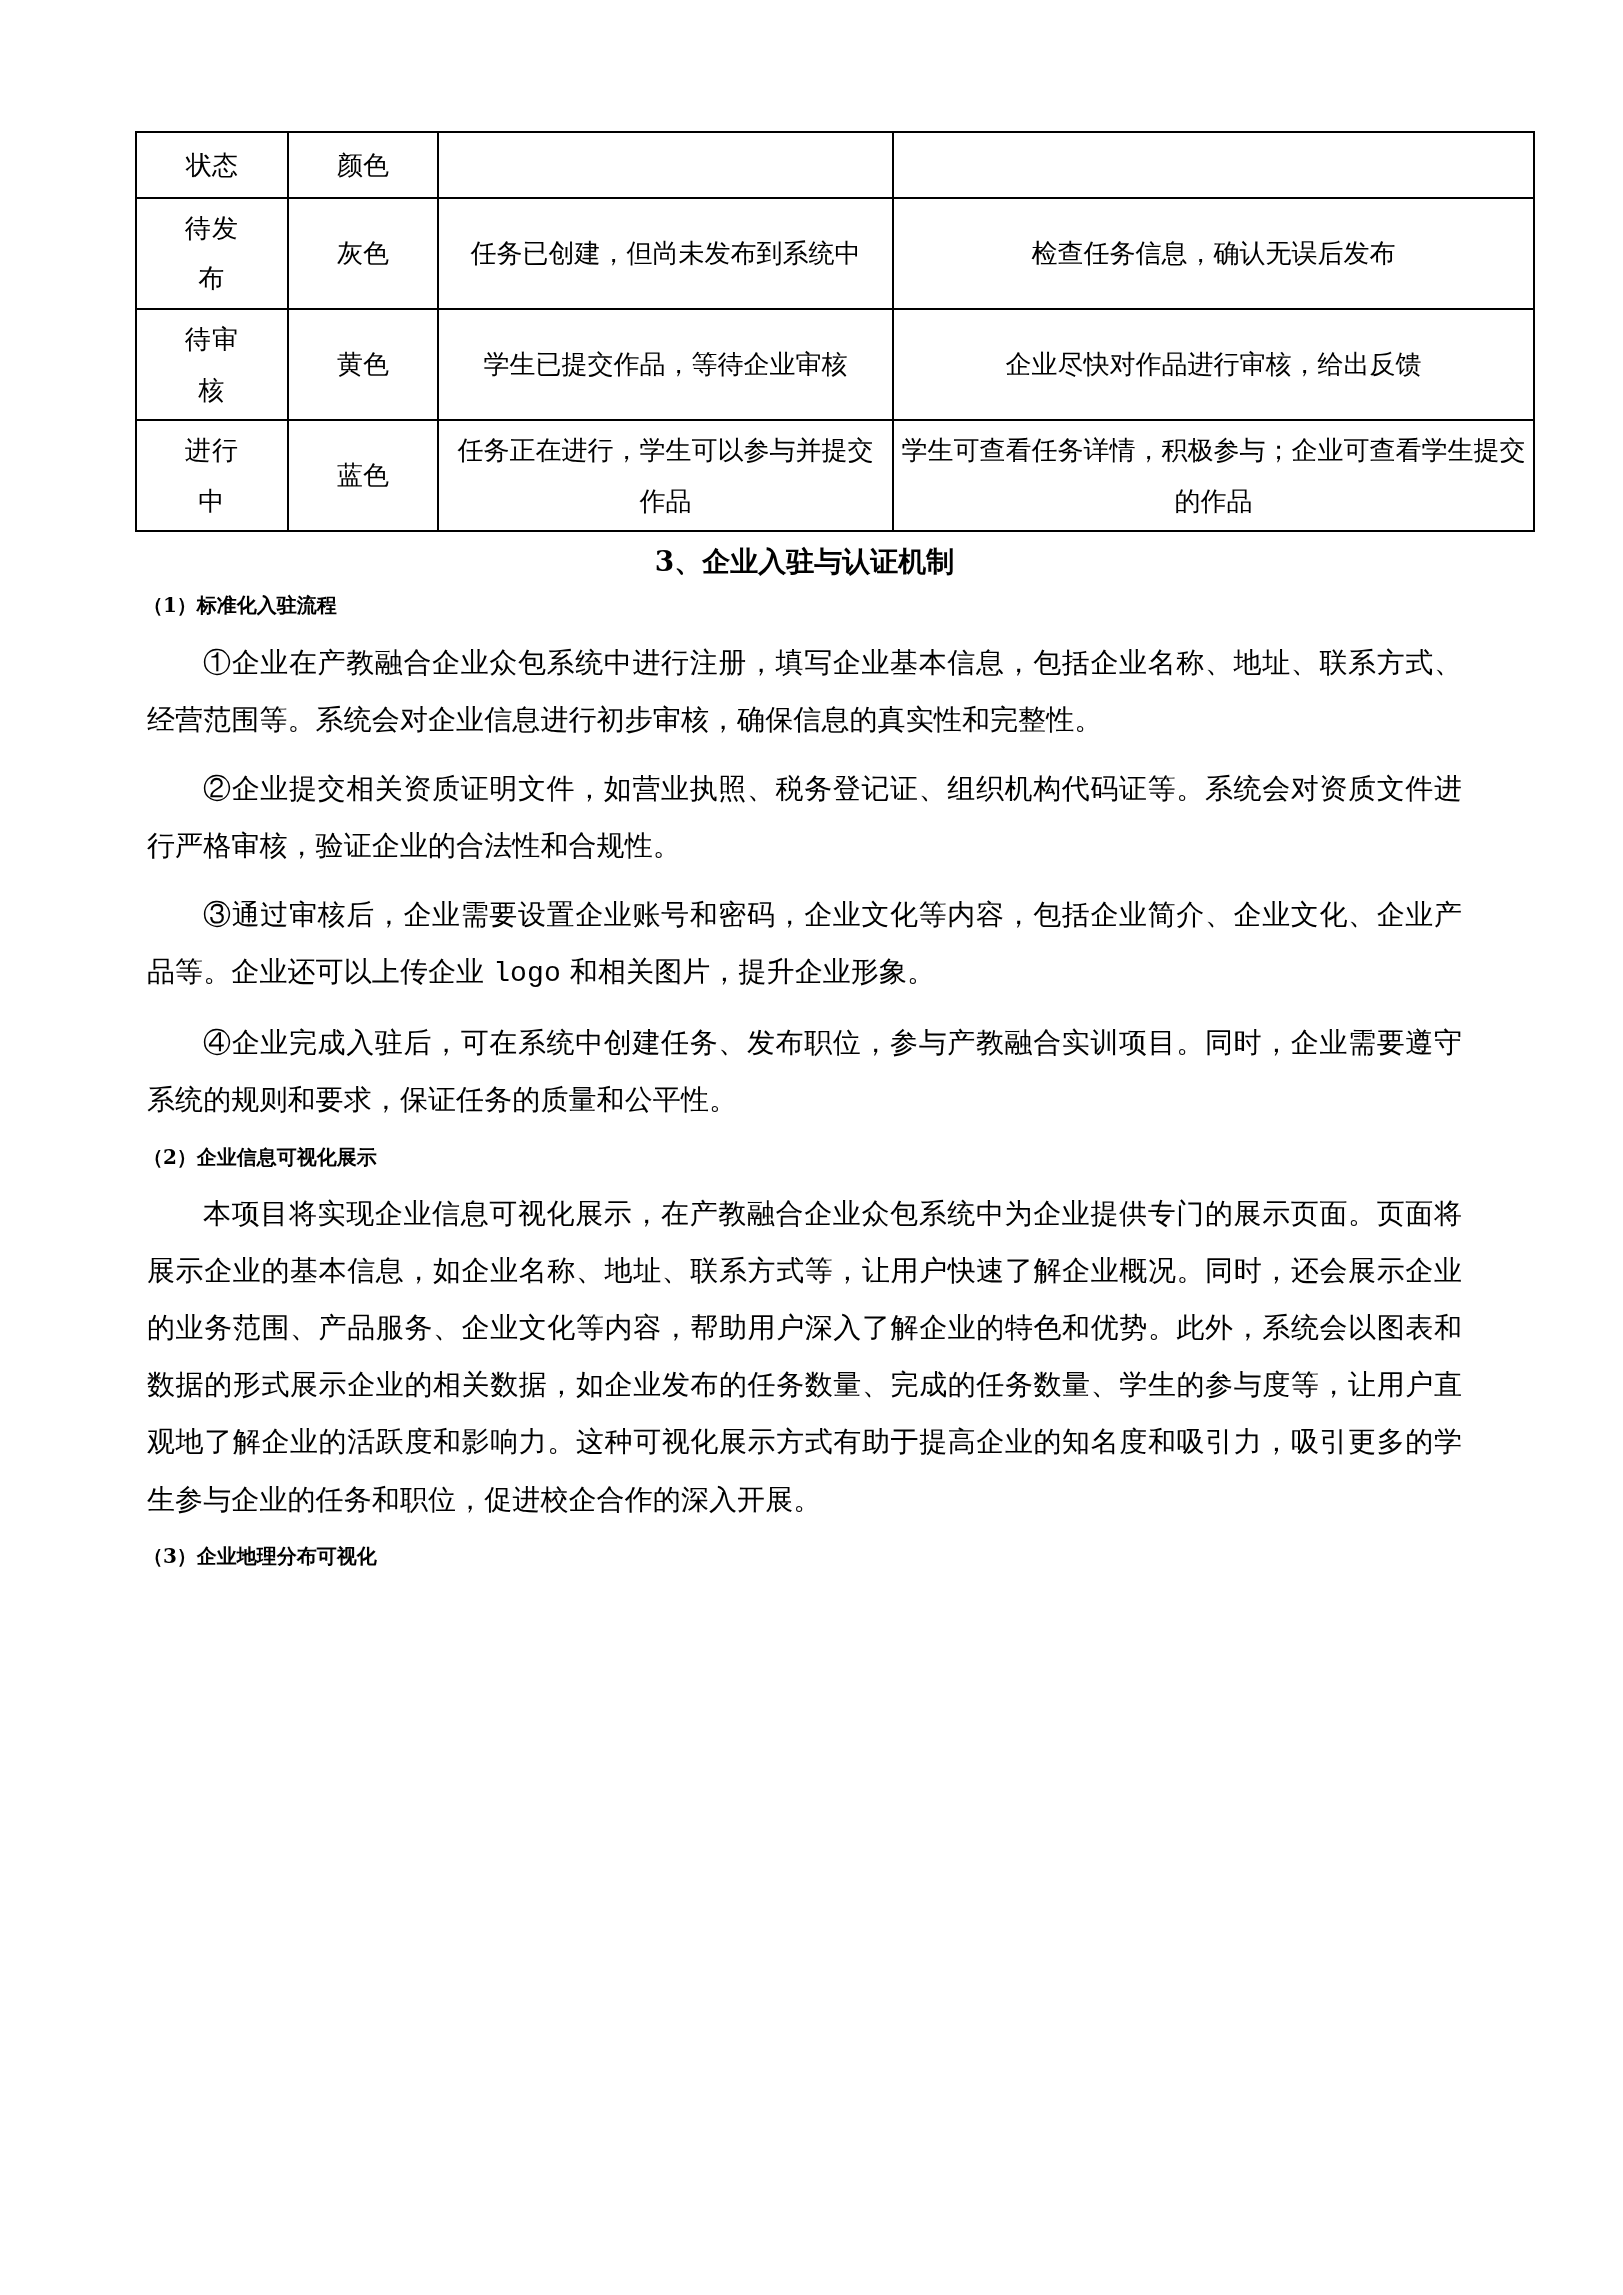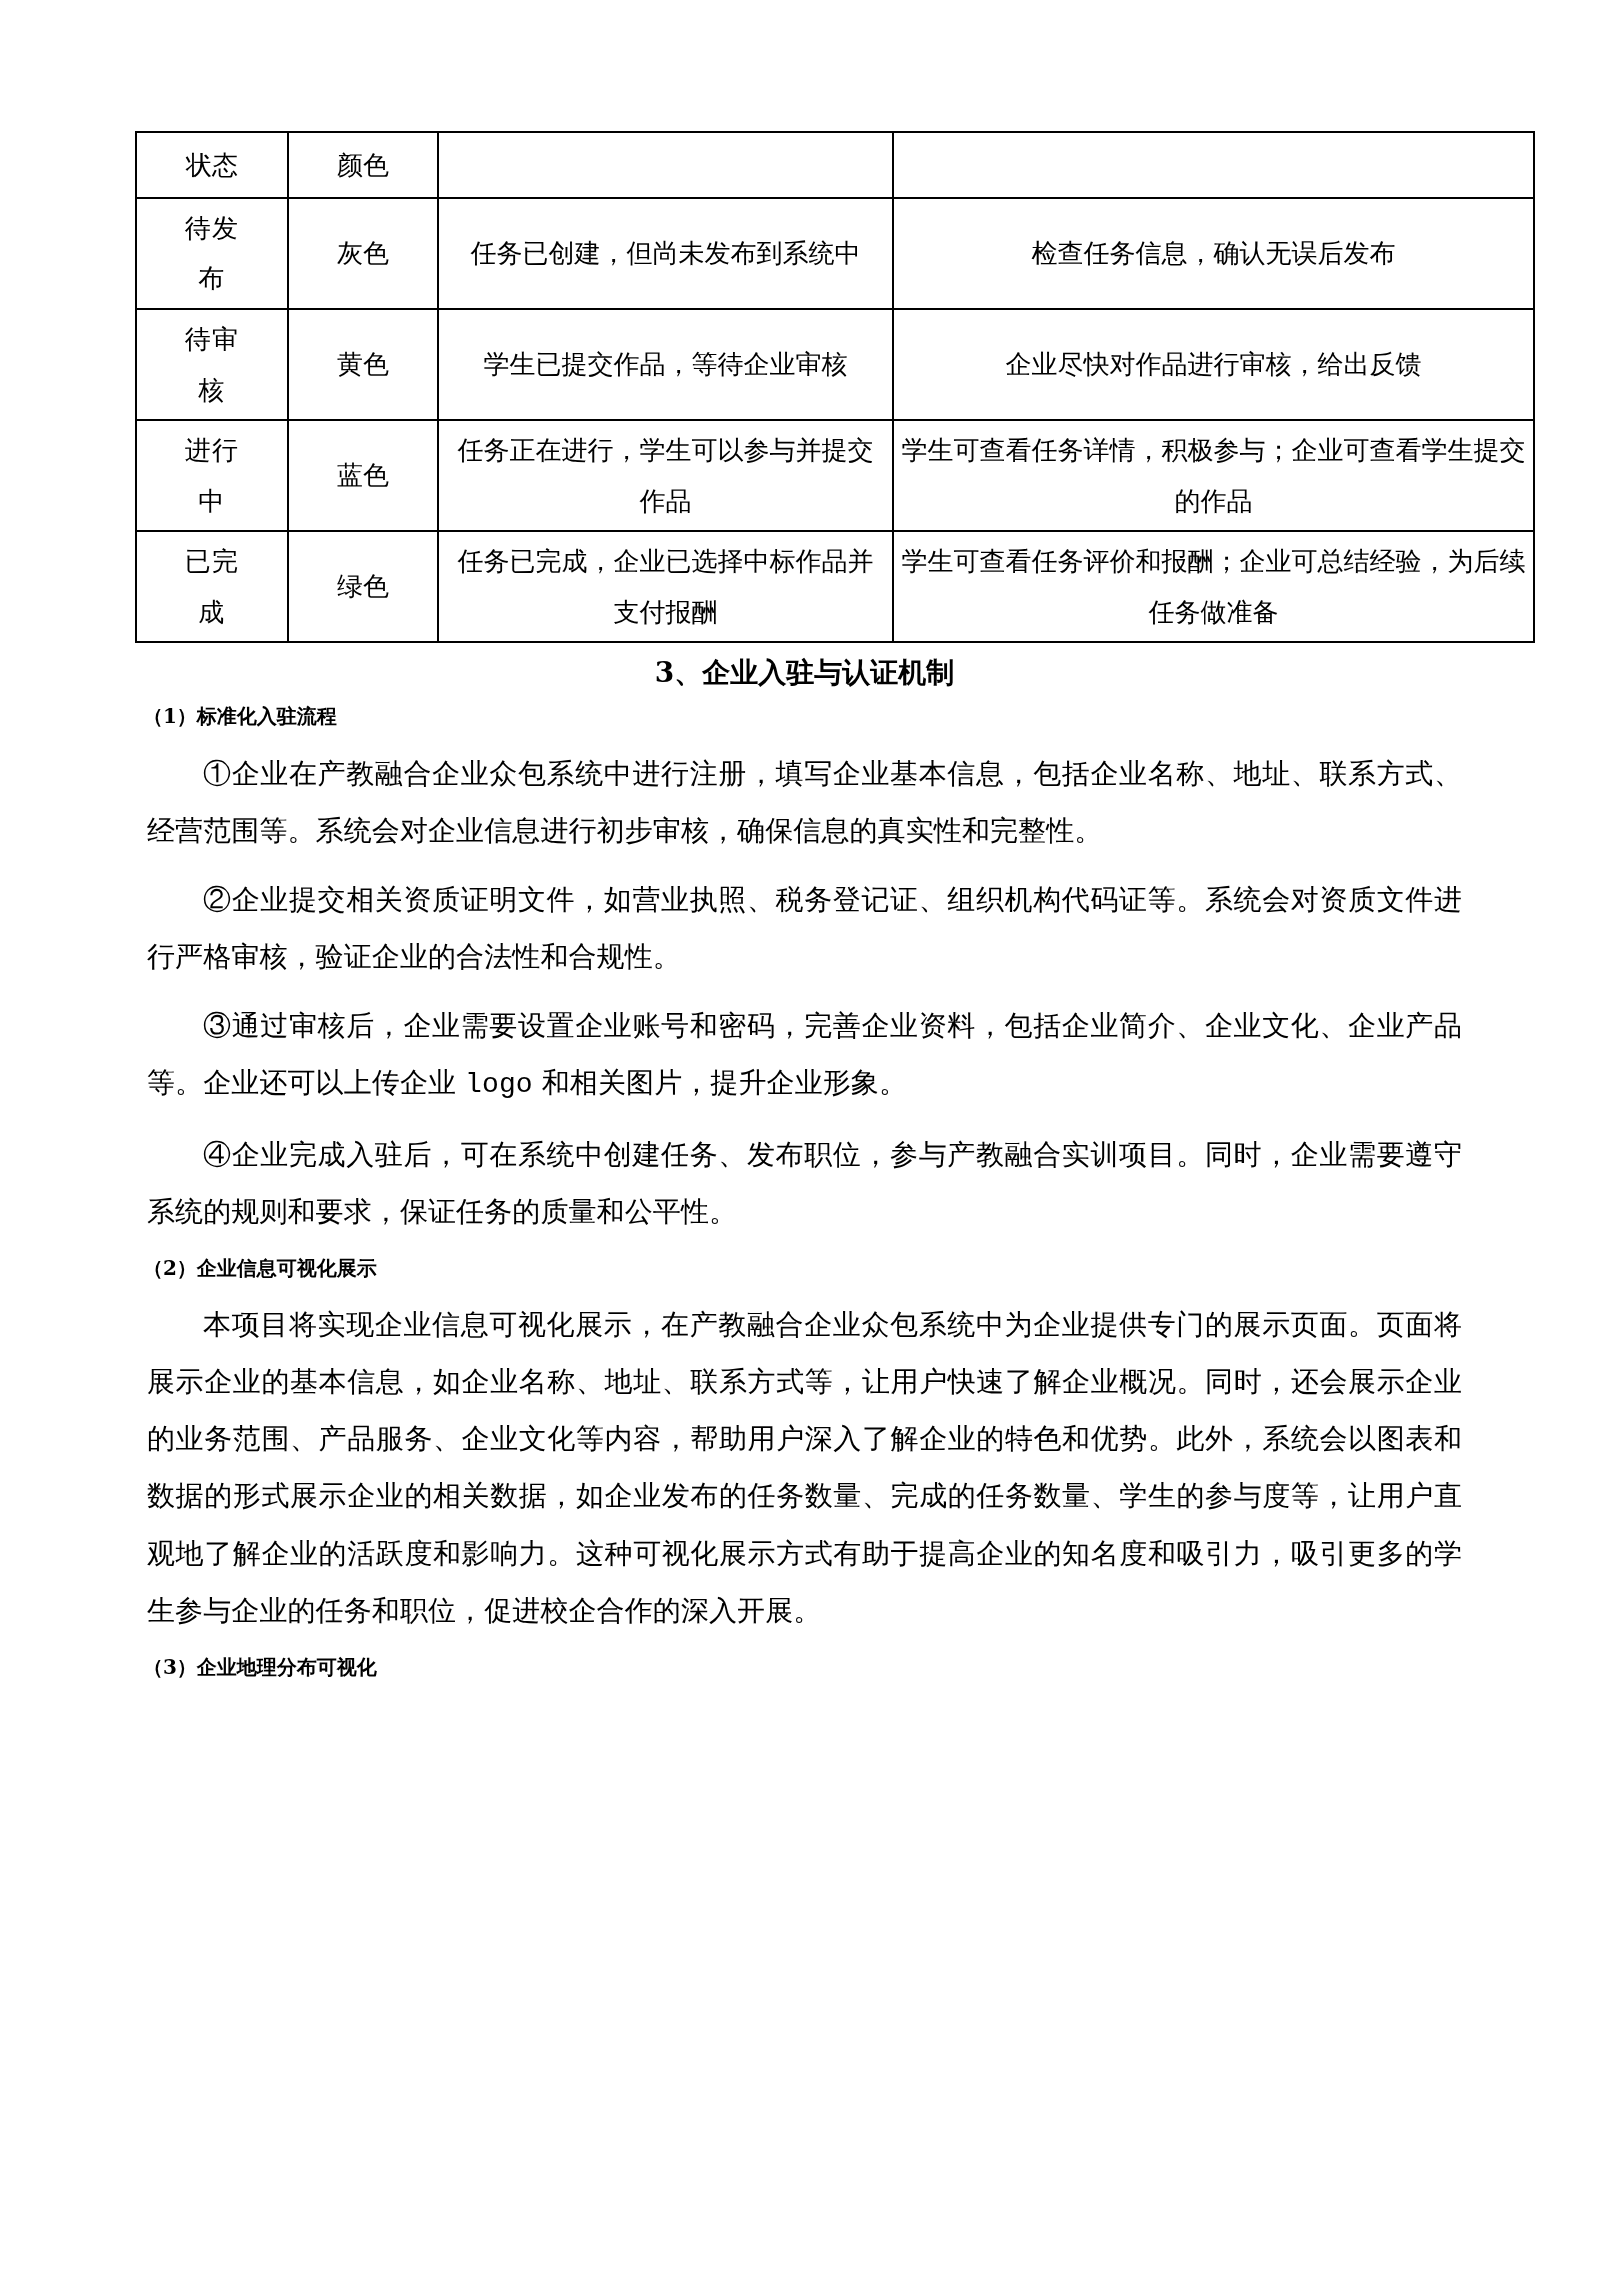--- a/index.html
+++ b/index.html
@@ -129,42 +129,33 @@
         <tr class="row-body">
           <td class="col-state">
             <span class="state-text">进行</span>
             <span class="state-text">中</span>
           </td>
           <td class="col-color">蓝色</td>
           <td class="col-desc">任务正在进行，学生可以参与并提交作品</td>
           <td class="col-action">学生可查看任务详情，积极参与；企业可查看学生提交的作品</td>
         </tr>
 
-        <tr class="row-body">
-          <td class="col-state">
-            <span class="state-text">已完</span>
-            <span class="state-text">成</span>
-          </td>
-          <td class="col-color">绿色</td>
-          <td class="col-desc">任务已完成，企业已选择中标作品并支付报酬</td>
-          <td class="col-action">学生可查看任务评价和报酬；企业可总结经验，为后续任务做准备</td>
-        </tr>
 
       </tbody>
     </table>
 
     <h2 class="h-sec">3、企业入驻与认证机制</h2>
 
     <h3 class="h-sub">（1）标准化入驻流程</h3>
 
     <p class="para">①企业在产教融合企业众包系统中进行注册，填写企业基本信息，包括企业名称、地址、联系方式、经营范围等。系统会对企业信息进行初步审核，确保信息的真实性和完整性。</p>
 
     <p class="para">②企业提交相关资质证明文件，如营业执照、税务登记证、组织机构代码证等。系统会对资质文件进行严格审核，验证企业的合法性和合规性。</p>
 
-    <p class="para"><span>③通过审核后，企业需要设置企业账号和密码，完善企业资料，包括企业简介、企业文化、企业产品等。企业还可以上传企业 </span><span class="latin">logo</span><span> 和相关图片，提升企业形象。</span></p>
+    <p class="para"><span>③通过审核后，企业需要设置企业账号和密码，企业文化等内容，包括企业简介、企业文化、企业产品等。企业还可以上传企业 </span><span class="latin">logo</span><span> 和相关图片，提升企业形象。</span></p>
 
     <p class="para">④企业完成入驻后，可在系统中创建任务、发布职位，参与产教融合实训项目。同时，企业需要遵守系统的规则和要求，保证任务的质量和公平性。</p>
 
     <h3 class="h-sub">（2）企业信息可视化展示</h3>
 
     <p class="para">本项目将实现企业信息可视化展示，在产教融合企业众包系统中为企业提供专门的展示页面。页面将展示企业的基本信息，如企业名称、地址、联系方式等，让用户快速了解企业概况。同时，还会展示企业的业务范围、产品服务、企业文化等内容，帮助用户深入了解企业的特色和优势。此外，系统会以图表和数据的形式展示企业的相关数据，如企业发布的任务数量、完成的任务数量、学生的参与度等，让用户直观地了解企业的活跃度和影响力。这种可视化展示方式有助于提高企业的知名度和吸引力，吸引更多的学生参与企业的任务和职位，促进校企合作的深入开展。</p>
 
     <h3 class="h-sub">（3）企业地理分布可视化</h3>
 
   </div>

